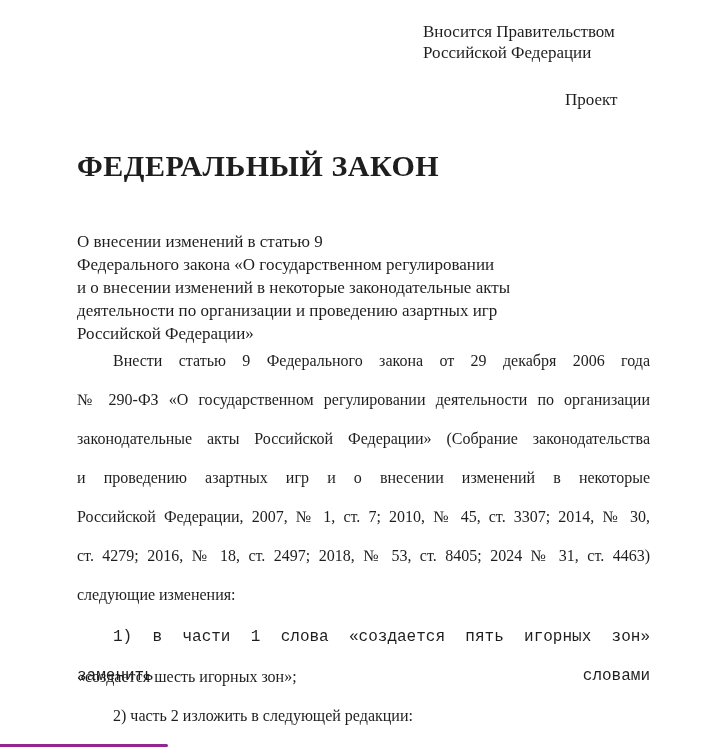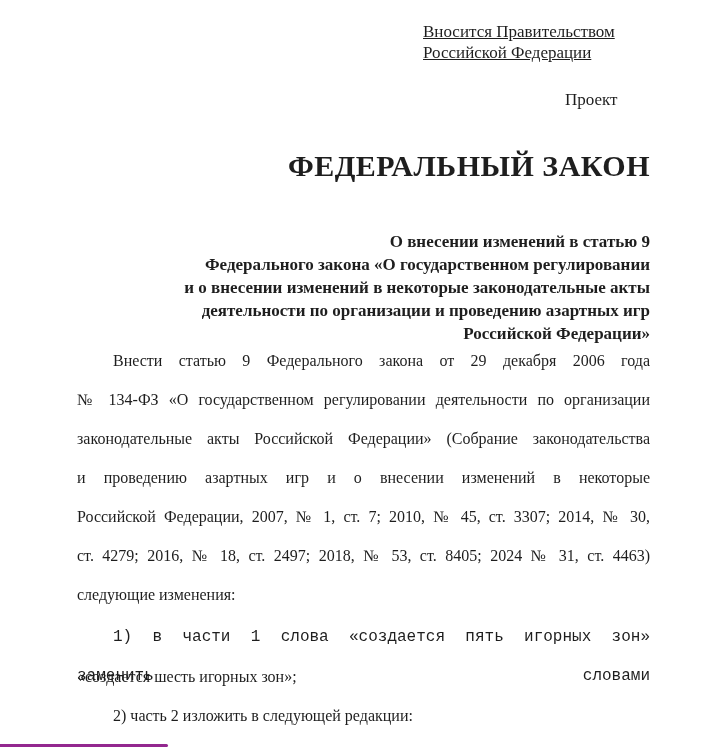--- a/index.html
+++ b/index.html
@@ -8,36 +8,36 @@
     background: #ffffff;
     position: relative;
     overflow: hidden;
     font-family: "Liberation Serif", "DejaVu Serif", serif;
     color: #1e1e1e;
   }
   .page { position: absolute; inset: 0; background: #ffffff; }
 
   .submitted {
     position: absolute; left: 423px; top: 21px;
-    font-size: 17px; line-height: 21px; text-decoration: underline;
+    font-size: 17px; line-height: 21px;
   }
   .project {
     position: absolute; left: 565px; top: 89px;
     font-size: 17px; line-height: 21px;
   }
   .law-title {
     position: absolute; left: 77px; top: 149px; width: 573px;
-    text-align: right;
+    text-align: left;
     font-size: 30px; font-weight: bold; letter-spacing: 0.5px;
     line-height: 34px;
   }
   .subtitle {
     position: absolute; left: 77px; top: 230px; width: 573px;
-    text-align: right;
-    font-weight: bold; font-size: 17px; line-height: 23px;
+    text-align: left;
+    font-weight: normal; font-size: 17px; line-height: 23px;
   }
   .doc-body {
     position: absolute; left: 77px; top: 341px; width: 573px;
     font-size: 16px;
   }
   .bline {
     height: 39px; line-height: 39px;
     text-align: justify;
     text-align-last: justify;
     white-space: normal;
@@ -69,21 +69,21 @@
   <div class="subtitle">
     <div>О внесении изменений в статью 9</div>
     <div>Федерального закона «О государственном регулировании</div>
     <div>и о внесении изменений в некоторые законодательные акты</div>
     <div>деятельности по организации и проведению азартных игр</div>
     <div>Российской Федерации»</div>
   </div>
 
   <div class="doc-body">
     <div class="bline indent">Внести статью 9 Федерального закона от 29 декабря 2006 года</div>
-    <div class="bline">№ 134-ФЗ «О государственном регулировании деятельности по организации</div>
+    <div class="bline">№ 290-ФЗ «О государственном регулировании деятельности по организации</div>
     <div class="bline">законодательные акты Российской Федерации» (Собрание законодательства</div>
     <div class="bline">и проведению азартных игр и о внесении изменений в некоторые</div>
     <div class="bline">Российской Федерации, 2007, № 1, ст. 7; 2010, № 45, ст. 3307; 2014, № 30,</div>
     <div class="bline">ст. 4279; 2016, № 18, ст. 2497; 2018, № 53, ст. 8405; 2024 № 31, ст. 4463)</div>
     <div class="bline left">следующие изменения:</div>
     <div class="bline indent gap">1) в части 1 слова «создается пять игорных зон» заменить словами</div>
     <div class="bline left">«создается шесть игорных зон»;</div>
     <div class="bline left indent">2) часть 2 изложить в следующей редакции:</div>
   </div>
 

